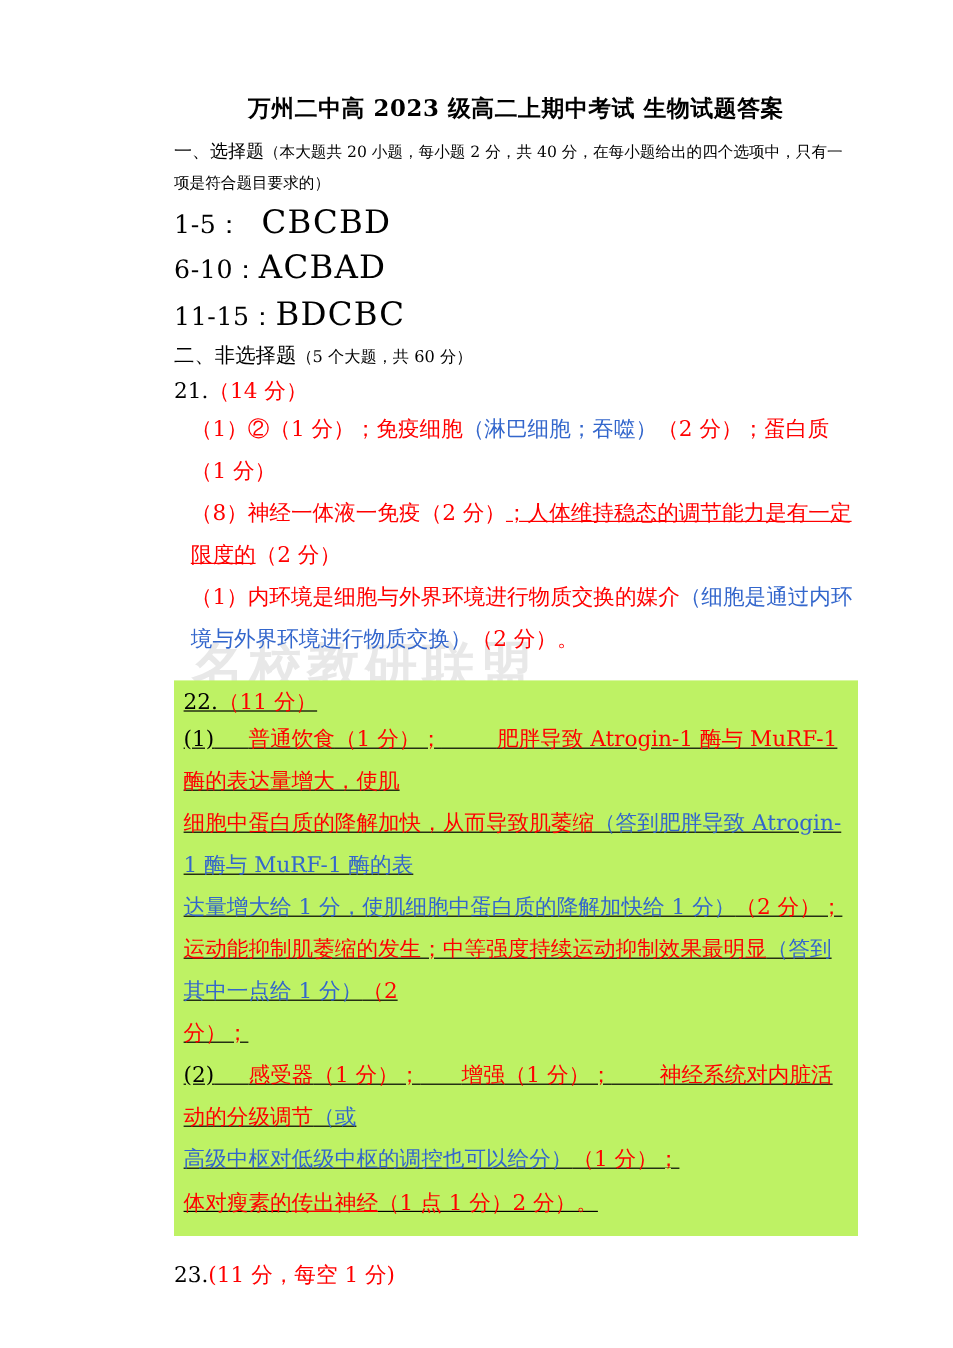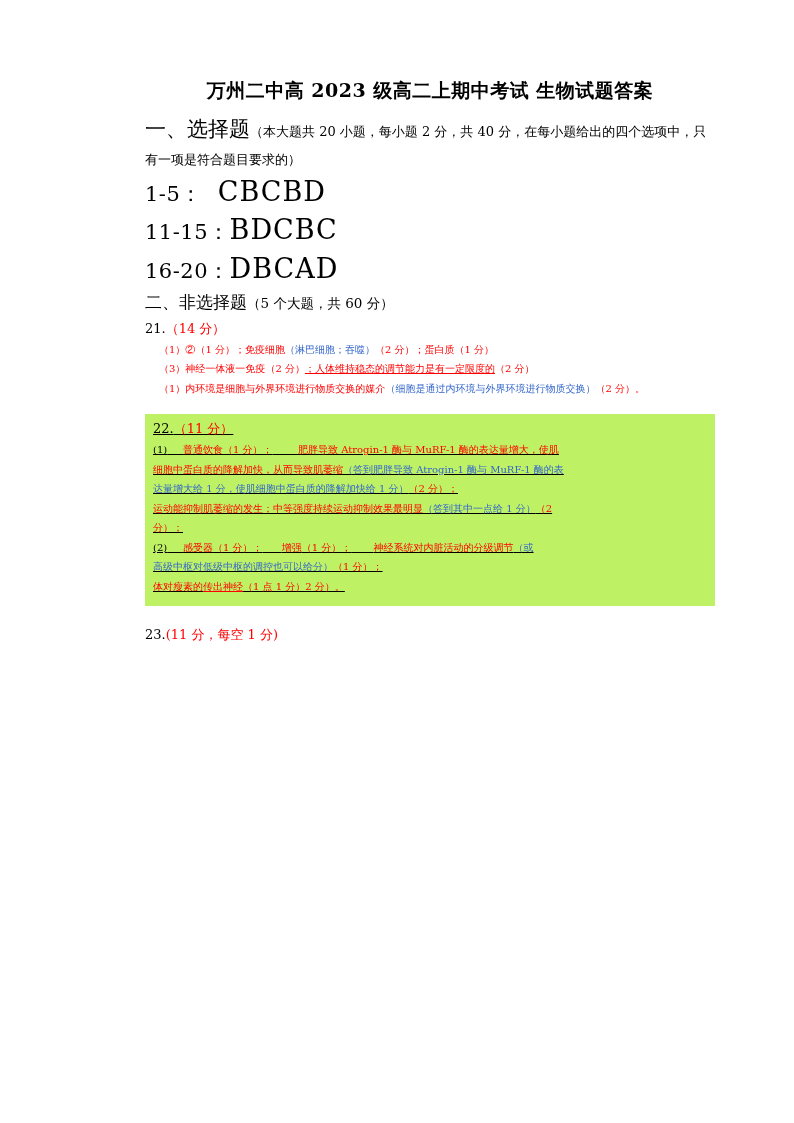--- a/index.html
+++ b/index.html
@@ -38,21 +38,21 @@
     margin: 0 0 10px 0;
     white-space: nowrap;
   }
   .sec-head {
     font-family: "DejaVu Serif", "Liberation Serif", serif;
     font-size: 17px;
     line-height: 1.5;
     margin: 2px 0 2px 0;
   }
   .sec-head .big {
-    font-size: 21px;
+    font-size: 15px;
   }
   .sec-head .small {
     font-size: 13px;
   }
   .mc-line {
     font-family: "DejaVu Serif", "Liberation Serif", serif;
     font-size: 21px;
     line-height: 1.42;
     letter-spacing: 0.5px;
     margin: 0;
@@ -64,30 +64,30 @@
   .sec2 {
     font-family: "DejaVu Serif", "Liberation Serif", serif;
     font-size: 17px;
     margin: 3px 0 6px 0;
   }
   .sec2 .small {
     font-size: 13.5px;
   }
   .qnum {
     font-family: "DejaVu Serif", "Liberation Serif", serif;
-    font-size: 13px;
+    font-size: 18px;
     margin: 6px 0 2px 0;
   }
   .red { color: #ff0000; }
   .blue { color: #3366cc; }
   .black { color: #000000; }
   .u { text-decoration: underline; }
   .body-line {
     font-family: "DejaVu Serif", "Liberation Serif", serif;
-    font-size: 10px;
+    font-size: 18px;
     line-height: 1.95;
     margin: 0;
     text-indent: 0;
   }
   .indent {
     padding-left: 14px;
   }
   .block-22 {
     background: #bef264;
     margin-top: 16px;
@@ -126,38 +126,38 @@
 
     <div class="sec-head">
       <span class="big">一、选择题</span><span class="small">（本大题共 20 小题，每小题 2 分，共 40 分，在每小题给出的四个选项中，只有一项是符合题目要求的）</span>
     </div>
 
     <div>
       <div class="mc-line">
         <span>1-5：</span><span class="sp-sm"></span><span class="ans">CBCBD</span>
       </div>
       <div class="mc-line">
-        <span>11-15：</span><span class="ans">BDCBC</span>
+        <span>6-10：</span><span class="ans">ACBAD</span>
       </div>
       <div class="mc-line">
-        <span>16-20：</span><span class="ans">DBCAD</span>
+        <span>11-15：</span><span class="ans">BDCBC</span>
       </div>
     </div>
 
     <div class="sec2">
       <span>二、非选择题</span><span class="small">（5 个大题，共 60 分）</span>
     </div>
 
     <div class="qnum">
       <span class="black">21.</span><span class="red">（14 分）</span>
     </div>
 
     <div id="q21-lines">
         <div class="body-line indent"><span class="red">（1）②</span><span class="red">（1 分）</span><span class="red">；免疫细胞</span><span class="blue">（淋巴细胞；吞噬）</span><span class="red">（2 分）</span><span class="red">；蛋白质</span><span class="red">（1 分）</span></div>
-        <div class="body-line indent"><span class="red">（3）神经一体液一免疫</span><span class="red">（2 分）</span><span class="red u">；人体维持稳态的调节能力是有一定限度的</span><span class="red">（2 分）</span></div>
+        <div class="body-line indent"><span class="red">（8）神经一体液一免疫</span><span class="red">（2 分）</span><span class="red u">；人体维持稳态的调节能力是有一定限度的</span><span class="red">（2 分）</span></div>
         <div class="body-line indent"><span class="red">（1）内环境是细胞与外界环境进行物质交换的媒介</span><span class="blue">（细胞是通过内环境与外界环境进行物质交换）</span><span class="red">（2 分）。</span></div>
       </div>
 
     <div class="block-22">
       <div class="qnum">
         <span class="black">22.</span><span class="red">（11 分）</span>
       </div>
       <div id="q22-lines">
           <div class="body-line"><span class="black">(1)</span><span class="black">&nbsp;&nbsp;&nbsp;&nbsp;&nbsp;</span><span class="red">普通饮食</span><span class="red">（1 分）；</span><span class="black">&nbsp;&nbsp;&nbsp;&nbsp;&nbsp;&nbsp;&nbsp;&nbsp;</span><span class="red">肥胖导致 Atrogin-1 酶与 MuRF-1 酶的表达量增大，使肌</span></div>
           <div class="body-line"><span class="red">细胞中蛋白质的降解加快，从而导致肌萎缩</span><span class="blue">（答到肥胖导致 Atrogin-1 酶与 MuRF-1 酶的表</span></div>

